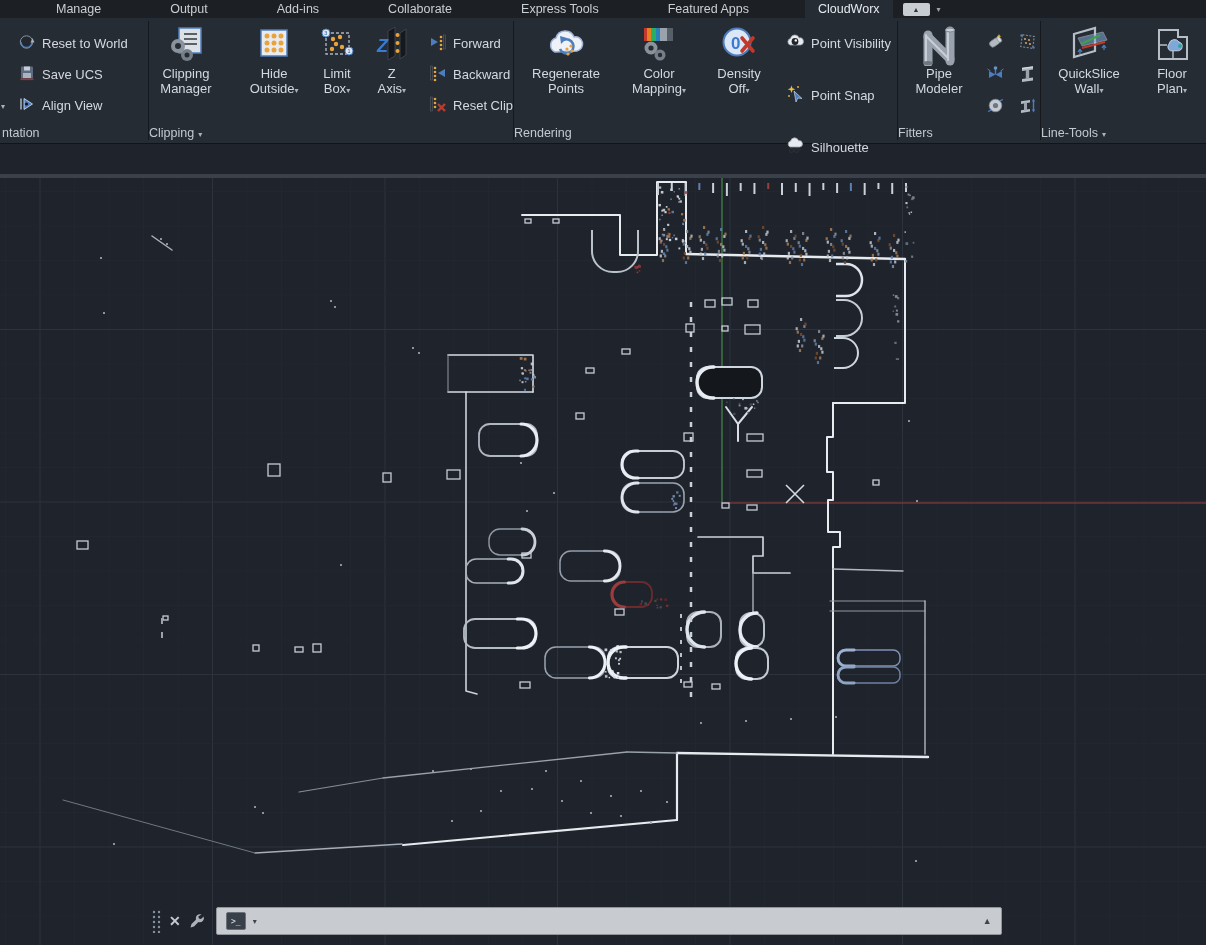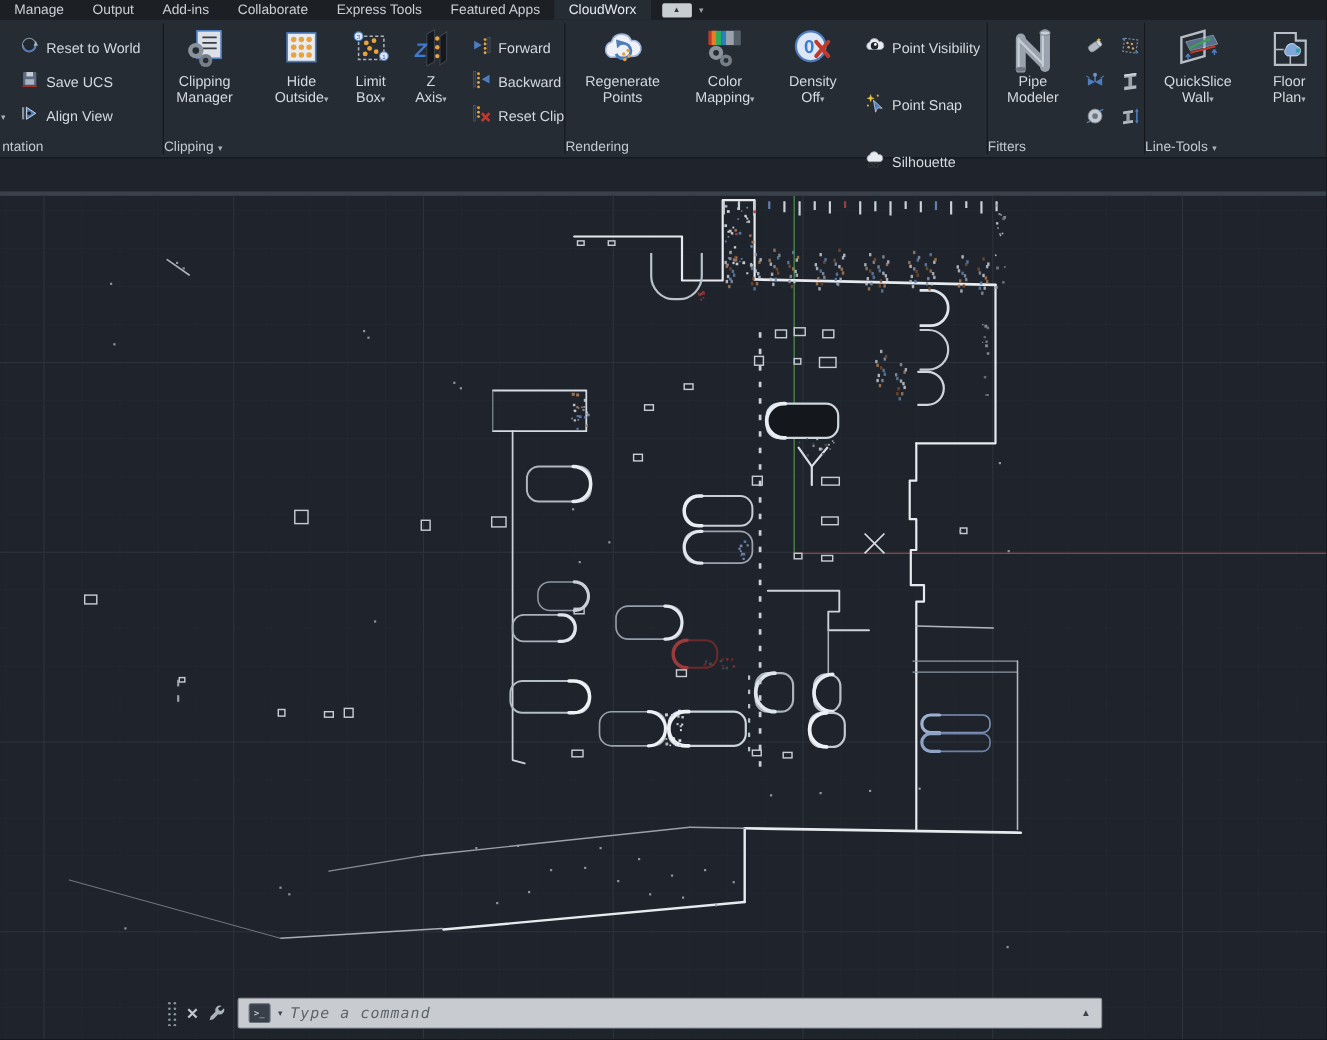--- a/index.html
+++ b/index.html
@@ -3,21 +3,21 @@
 <meta charset="utf-8">
 <style>
   * { margin:0; padding:0; box-sizing:border-box; }
   html,body { background:#101215; }
   body { font-family:"Liberation Sans", sans-serif; }
   .page { position:relative; width:1206px; height:945px; overflow:hidden; background:#1f242c; }
 
   
   .tabbar { position:absolute; top:0; left:0; right:0; height:18px; background:#1c1f24;
             display:flex; align-items:stretch; font-size:12.5px; color:#c9cfd6; z-index:4; }
-  .tab { display:flex; align-items:center; padding:0 13px; cursor:default; }
+  .tab { display:flex; align-items:center; padding:0 13px; cursor:default;margin-left:43px; }
   .tab.active { background:#262c34; color:#e6eaef; }
   .collapse-group { display:flex; align-items:center; margin-left:10px; gap:7px; }
   .collapse-box { width:27px; height:13px; background:#c8cdd2; border-radius:2px;
                   display:flex; align-items:center; justify-content:center;
                   font-size:7px; color:#2e343b; }
   .collapse-caret { font-size:8px; color:#9aa2ab; }
 
   
   .ribbon { position:absolute; top:18px; left:0; right:0; height:126px; background:#262c34;
             border-bottom:1px solid #11141a; color:#d4d9df; z-index:4; }
@@ -1018,18 +1018,17 @@
           <circle cx="8" cy="23" r="1.2"></circle>
         </g>
       </svg>
     <span class="dock-close">✕</span>
     <svg width="19" height="19" viewBox="0 0 19 19">
         <path d="M12.5 2.5a4.2 4.2 0 0 0-5.6 5.2L2.5 12l-1 3.5L5 14.5l4.4-4.4a4.2 4.2 0 0 0 5.2-5.6L12 7.1 9.9 6.5 9.3 4.4z" fill="#aab2bc"></path>
       </svg>
     <div class="dockbar">
       <span class="prompt-box">&gt;_</span>
       <span class="prompt-caret">▾</span>
-      <input class="cmd-input" type="text" placeholder="Type a command" style="">
       <span class="dock-expand">▲</span>
     </div>
   </div>
 
 </div>
 
 </body></html>

